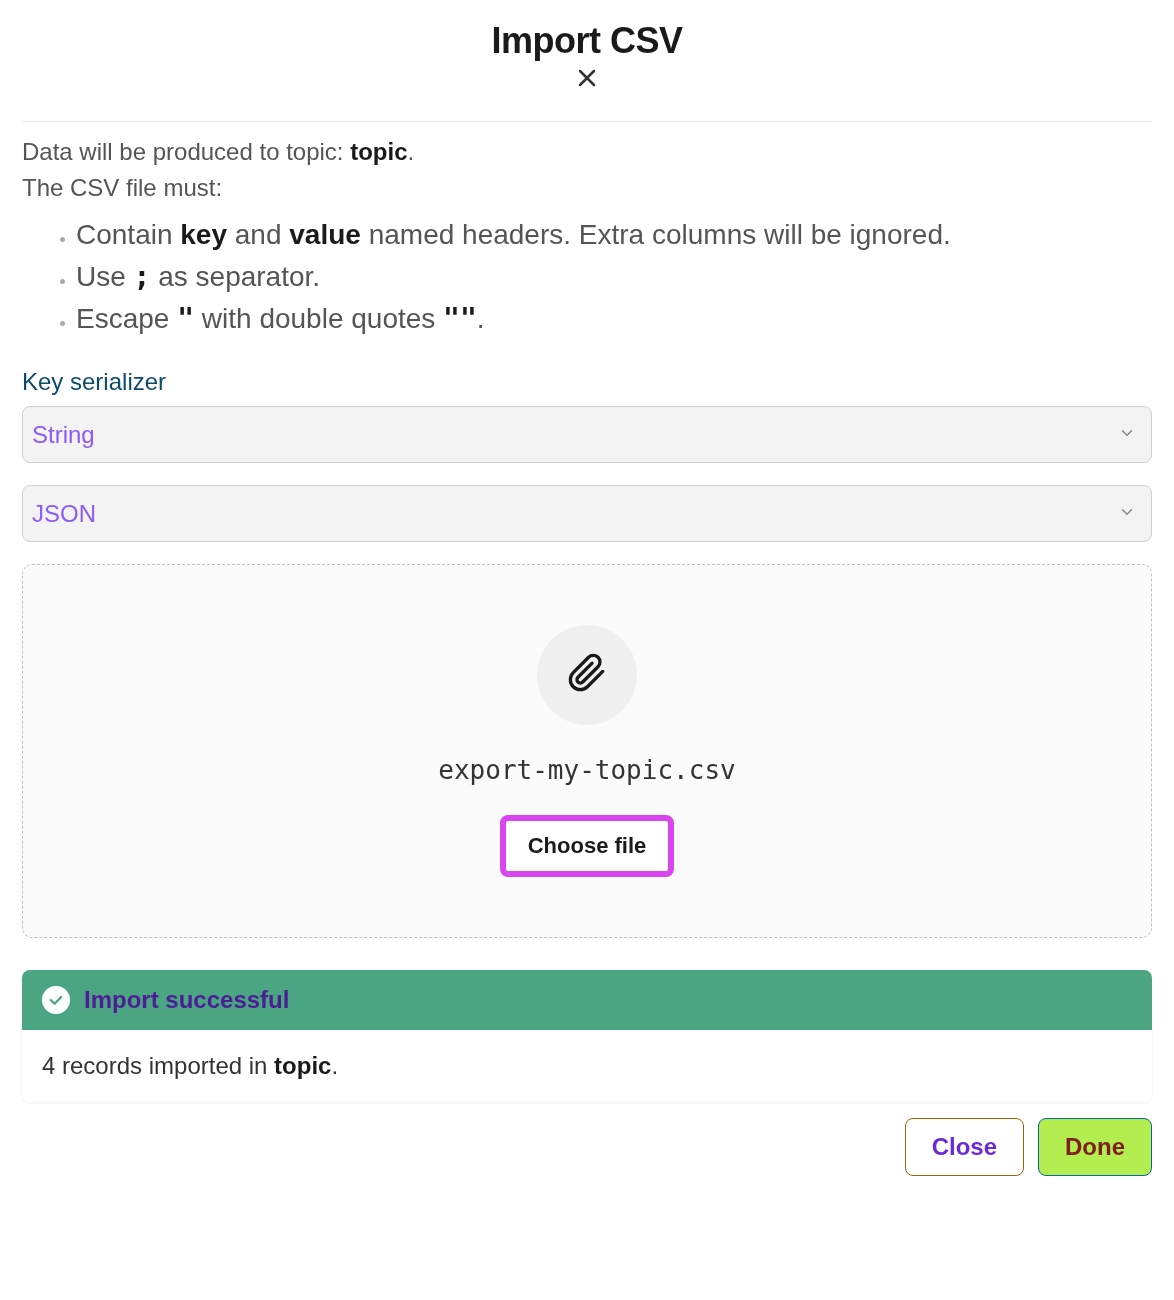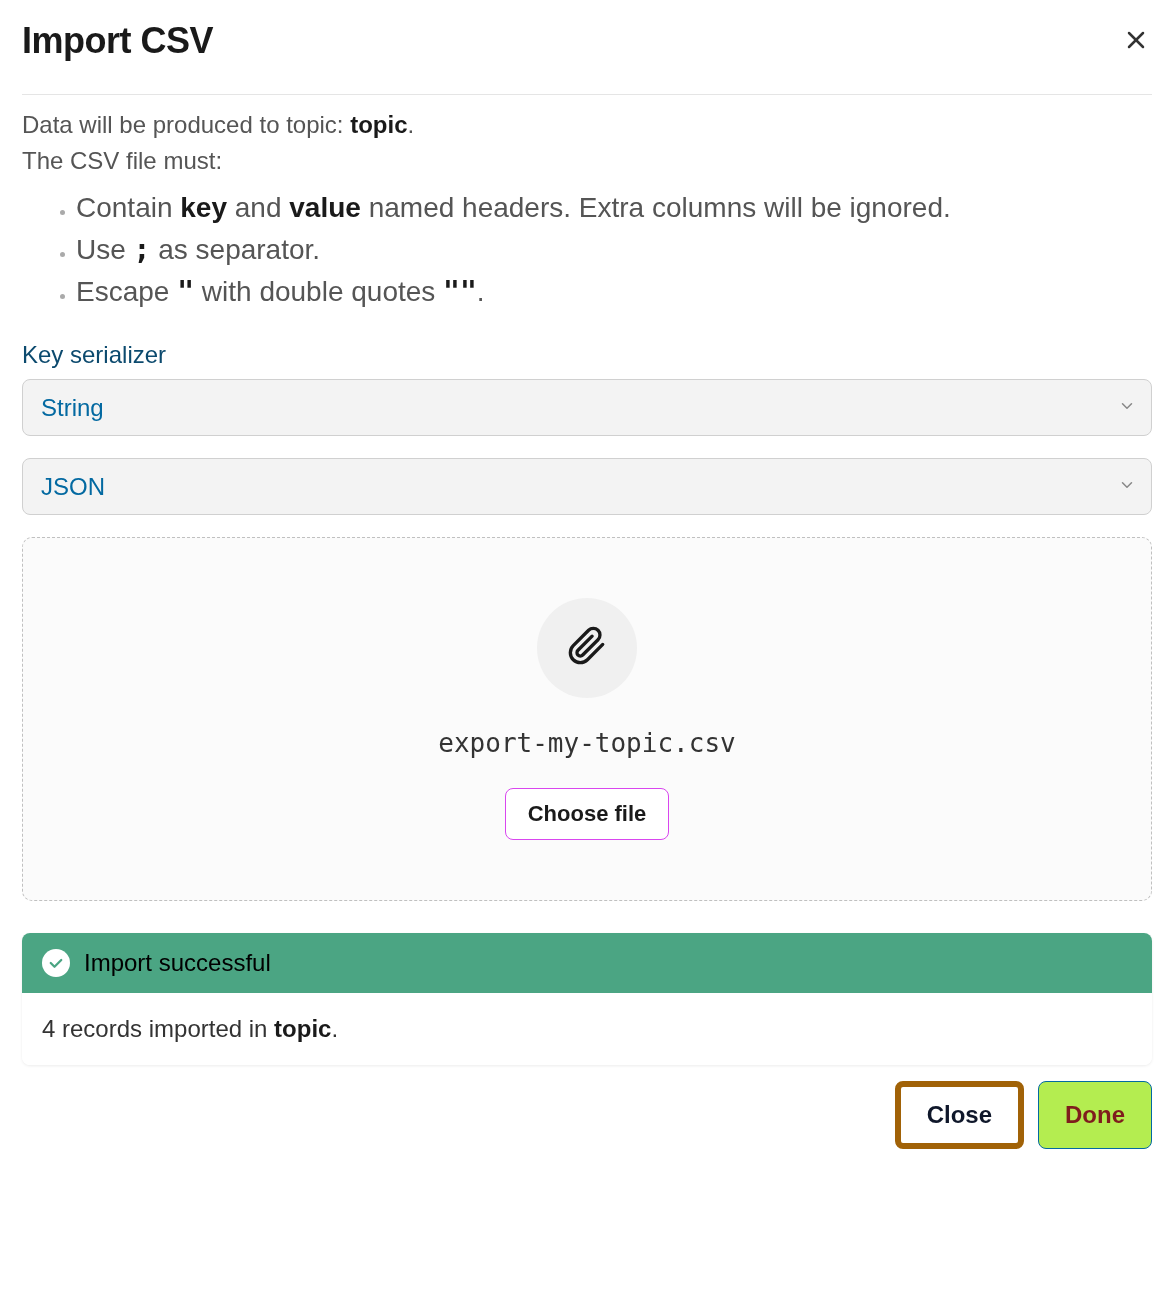--- a/index.html
+++ b/index.html
@@ -13,23 +13,24 @@
       background: #ffffff;
       width: 1174px;
       padding: 20px 22px;
       color: #1a1a1a;
     }
     
     .modal-header {
       display: flex;
       justify-content: space-between;
       align-items: center;
-      padding-bottom: 32px;
+      padding-bottom: 24px;
       border-bottom: 1px solid #e5e5e5;
       margin-bottom: 16px;
+      flex-direction: column;
     }
     
     .modal-title {
       font-size: 36px;
       font-weight: 700;
       letter-spacing: -0.5px;
     }
     
     .close-btn {
       background: none;
@@ -97,27 +98,27 @@
       margin-bottom: 10px;
       display: block;
     }
     
     .select-wrapper {
       position: relative;
     }
     
     .select-field {
       width: 100%;
-      padding: 14px 18px;
+      padding: 14px 9px;
       font-size: 24px;
       background: #f3f3f3;
       border: 1px solid #d0d0d0;
       border-radius: 8px;
       appearance: none;
-      color: #0369a1;
+      color: #8b5cf6;
       cursor: pointer;
       font-family: inherit;
     }
     
     .select-chevron {
       position: absolute;
       right: 16px;
       top: 50%;
       transform: translateY(-50%);
       pointer-events: none;
@@ -160,21 +161,21 @@
     
     .file-name {
       font-family: "SF Mono", Monaco, Consolas, monospace;
       font-size: 26px;
       color: #333;
       margin-bottom: 30px;
     }
     
     .choose-file-btn {
       background: #ffffff;
-      border: 1px solid #d946ef;
+      border: 6px solid #d946ef;
       border-radius: 8px;
       padding: 12px 22px;
       font-size: 22px;
       font-weight: 600;
       color: #1a1a1a;
       cursor: pointer;
       font-family: inherit;
     }
     
     .alert-success {
@@ -202,23 +203,23 @@
       justify-content: center;
       flex-shrink: 0;
     }
     
     .alert-check svg {
       width: 18px;
       height: 18px;
     }
     
     .alert-title {
-      color: #000000;
-      font-size: 24px;
-      font-weight: 400;
+      color: #4c1d95;
+      font-size: 24px;
+      font-weight: 700;
     }
     
     .alert-body {
       background: #ffffff;
       padding: 22px 20px;
       font-size: 24px;
       color: #333;
     }
     
     .alert-body strong {
@@ -236,22 +237,22 @@
       padding: 14px 26px;
       font-size: 24px;
       font-weight: 600;
       border-radius: 8px;
       cursor: pointer;
       font-family: inherit;
     }
     
     .btn-secondary {
       background: #ffffff;
-      border: 6px solid #a16207;
-      color: #0f172a;
+      border: 1px solid #a16207;
+      color: #6d28d9;
     }
     
     .btn-primary {
       background: #b4ed50;
       border: 1px solid #0369a1;
       color: #7f1d1d;
     }
   </style>
 </head>
 <body>

